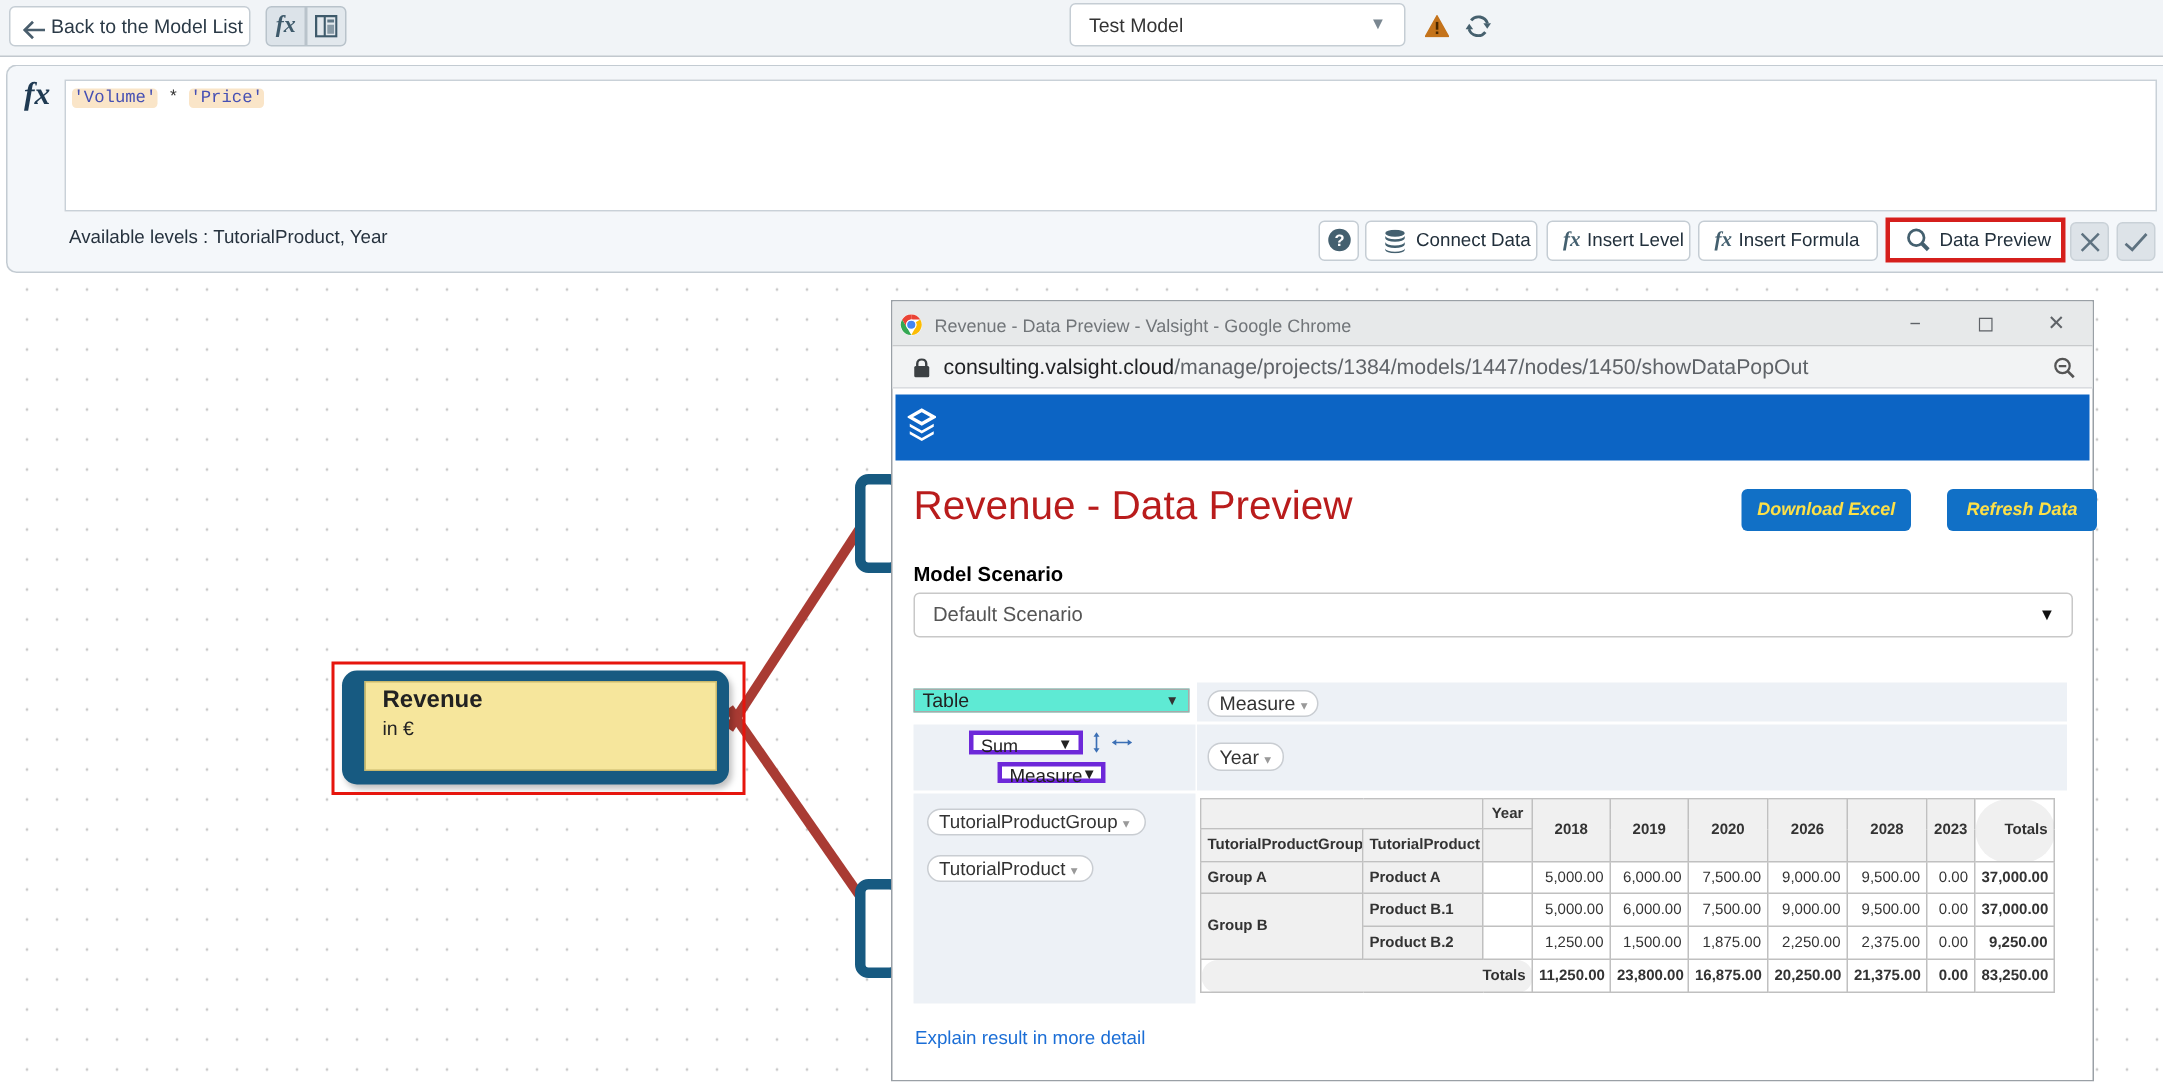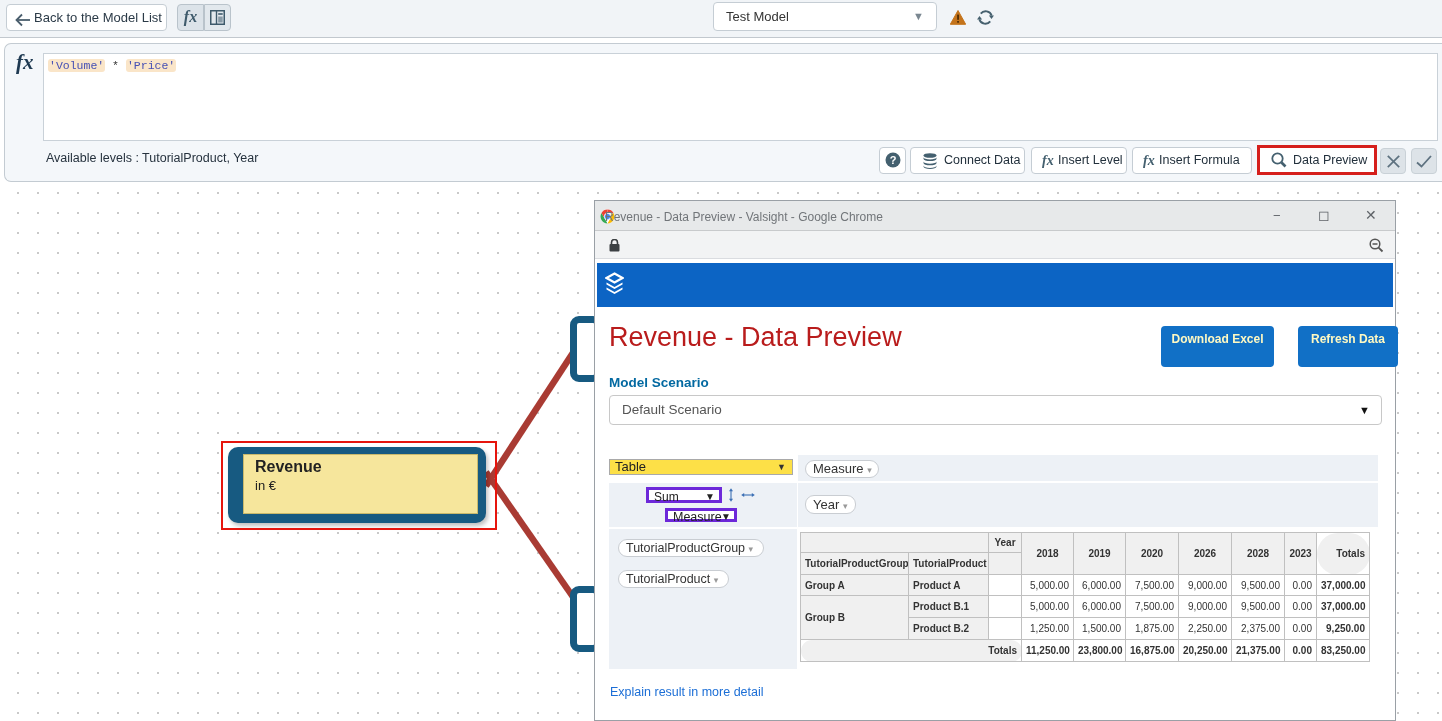--- a/index.html
+++ b/index.html
@@ -36,33 +36,33 @@
 #node { left:228px; top:447px; width:258px; height:76px; background:#175A81; border-radius:10px; box-shadow:2px 3px 4px rgba(0,0,0,0.25); }
 #nodeyellow { position:absolute; left:15px; top:7px; width:235px; height:60px; background:#F6E69C; border:1px solid #C9B96C; }
 #nodetitle { left:27px; top:11px; font-size:16px; color:#222; position:absolute;font-weight:bold; }
 #nodesub { left:27px; top:31px; font-size:13px; color:#222; position:absolute; }
 #selrect { left:221px; top:441px; width:276px; height:89px; border:2px solid #E6150D; }
 .pnode { width:32px; height:66px; border:7px solid #175A81; background:#fff; border-radius:9px; left:570px; }
 
 
 #popup { left:594px; top:200px; width:802px; height:521px; background:#fff; border:1px solid #9AA0A6; }
 #ptitle { left:0; top:0; width:800px; height:30px; background:#E7E9EA; border-bottom:1px solid #C8CACC; }
-#ptitletext { left:10px; top:9px; white-space:nowrap; font-size:12px; color:#717579; position:absolute; }
+#ptitletext { left:28px; top:9px; white-space:nowrap; font-size:12px; color:#717579; position:absolute; }
 .winctl { position:absolute; top:0px; color:#5F6368; font-size:14px; line-height:29px; }
 #purl { left:0; top:30px; width:800px; height:28px; background:#F2F3F4; border-bottom:1px solid #DADCE0; }
 #purltext { position:absolute; left:34px; top:36px; white-space:nowrap; font-size:14.2px; color:#202124; }
 #purltext .gray { color:#5F6368; }
 #pblue { left:2px; top:62px; width:796px; height:44px; background:#0C64C4; }
 #ph1 { left:14px; top:121px; font-size:27px; color:#b91c1c; position:absolute; }
-.bluebtn { position:absolute; top:125px; height:41px; background:#1170C6; border-radius:4px; color:#fef9c3; font-size:12px; font-weight:bold; text-align:center; line-height:26px; }
-#plabel { left:14px; top:174px; font-size:13.5px; font-weight:bold; color:#0369a1; position:absolute; }
+.bluebtn { position:absolute; top:125px; height:28px; background:#1170C6; border-radius:4px; color:#fde047; font-size:12px; font-weight:bold; text-align:center; line-height:26px;font-style:italic; }
+#plabel { left:14px; top:174px; font-size:13.5px; font-weight:bold; color:#000000; position:absolute; }
 #pselect { left:14px; top:194px; width:773px; height:30px; background:#fff; border:1px solid #C8C8C8; border-radius:4px; position:absolute; font-size:13.5px; color:#555; line-height:28px; padding-left:12px; }
 #pselect .car { position:absolute; right:11px; top:0; color:#111; font-size:11px; line-height:29px; }
 
-#tablesel { left:14px; top:258px; width:184px; height:16px; background:#fde047; border:1px solid #A9A9A9; position:absolute; font-size:13px; color:#222; line-height:14px; padding-left:5px; }
+#tablesel { left:14px; top:258px; width:184px; height:16px; background:#5eead4; border:1px solid #A9A9A9; position:absolute; font-size:13px; color:#222; line-height:14px; padding-left:5px; }
 #tablesel .car { position:absolute; right:6px; top:0; color:#333; font-size:9px; line-height:15px; }
 .band { position:absolute; left:203px; width:580px; background:#EDF1F6; }
 .lpan { position:absolute; left:14px; width:188px; background:#EDF1F6; }
 .chip { position:absolute; white-space:nowrap; background:#fff; border:1px solid #C9CDD2; border-radius:9px; font-size:12.5px; color:#333; }
 .chip .car { color:#999; font-size:9px; }
 .nsel { position:absolute; background:#fff; border:3px solid #6d28d9; font-size:12px; color:#222; white-space:nowrap; }
 
 #ptable { position:absolute; left:205px; top:331px; border-collapse:collapse; table-layout:fixed; font-size:10px; color:#333; }
 #ptable td { border:1px solid #C0C0C0; padding:0 4px; overflow:hidden; white-space:nowrap; }
 #ptable .hd { background:#F0F0F0; font-weight:bold; }
@@ -175,20 +175,21 @@
     </svg>
   <div id="ptitletext">Revenue - Data Preview - Valsight - Google Chrome</div>
   <span class="winctl" style="left:678px;font-size:13px;">−</span>
   <span class="winctl" style="left:723px;font-size:14px;">◻</span>
   <span class="winctl" style="left:770px;font-size:14px;">✕</span>
   <div id="purl" class="abs"></div>
   <svg class="abs" style="left:14px;top:38px" width="11" height="13" viewBox="0 0 11 13">
       <rect x="0.5" y="5" width="10" height="7.5" rx="1" fill="#3C4043"></rect>
       <path d="M2.5 5 V3.5 a3 3 0 0 1 6 0 V5" fill="none" stroke="#3C4043" stroke-width="1.6"></path>
     </svg>
+  <div id="purltext">consulting.valsight.cloud<span class="gray">/manage/projects/1384/models/1447/nodes/1450/showDataPopOut</span></div>
   <svg class="abs" style="left:774px;top:37px" width="15" height="15" viewBox="0 0 15 15">
       <circle cx="6" cy="6" r="4.8" fill="none" stroke="#555" stroke-width="1.5"></circle>
       <line x1="3.5" y1="6" x2="8.5" y2="6" stroke="#555" stroke-width="1.5"></line>
       <line x1="9.6" y1="9.6" x2="13.5" y2="13.5" stroke="#555" stroke-width="1.8"></line>
     </svg>
   <div id="pblue" class="abs"></div>
   <svg class="abs" style="left:10px;top:71px" width="19" height="22" viewBox="0 0 19 22">
       <g fill="none" stroke="#fff" stroke-width="2.2">
         <path d="M9.5 1.5 L17.5 6 L9.5 10.5 L1.5 6 Z"></path>
       </g>

